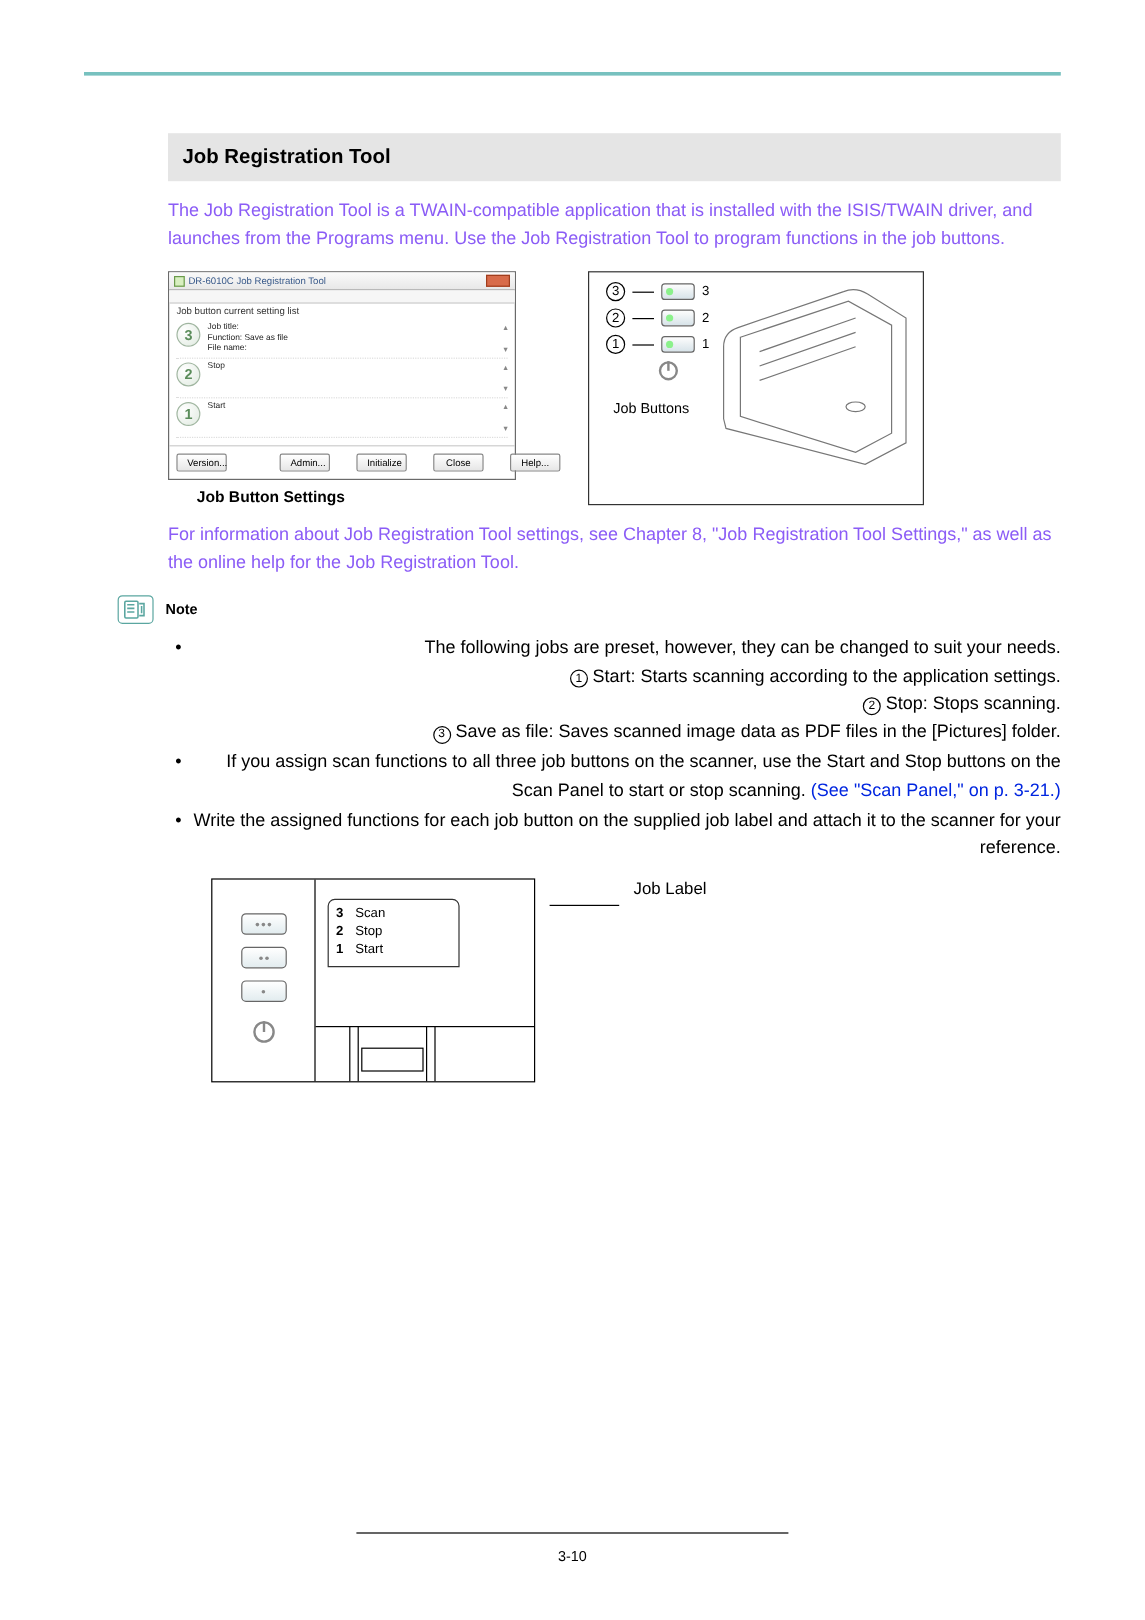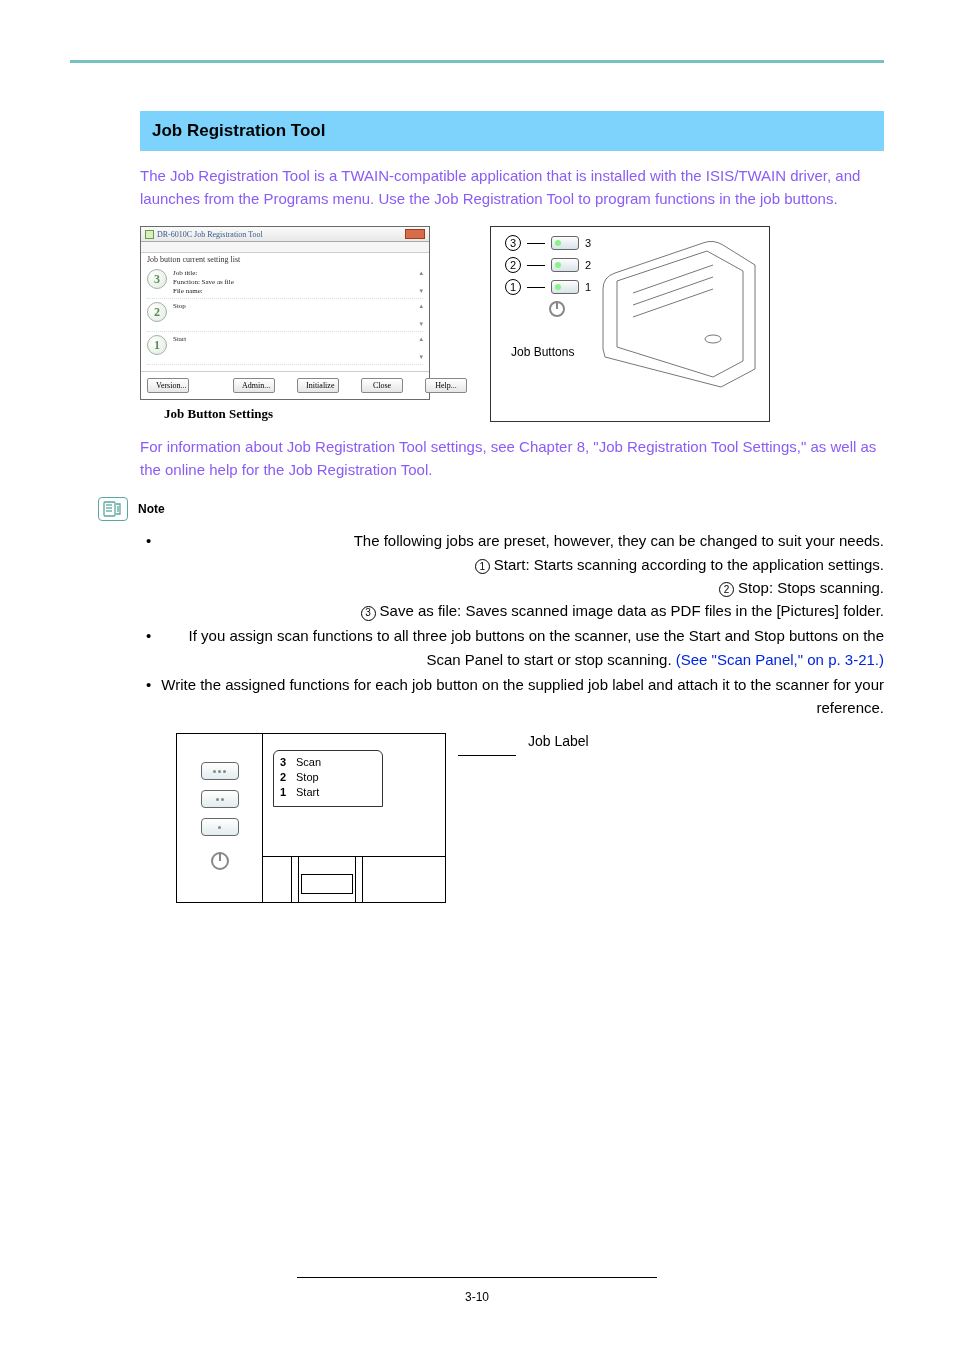--- a/index.html
+++ b/index.html
@@ -20,41 +20,40 @@
   }
   .hr1 {
     height: 3px;
     background: #77c1bf;
     margin-bottom: 48px;
   }
   .content {
     padding-left: 70px;
   }
   .section-title-bar {
-    background: #7dd3fc;
+    background: #e5e5e5;
     padding: 10px 12px;
     font-weight: bold;
     font-size: 17px;
     color: #000;
     margin-bottom: 14px;
   }
   .body-text {
     font-size: 15px;
     line-height: 1.5;
     color: #8b5cf6;
     margin-bottom: 16px;
   }
   .figures-row {
     display: flex;
     gap: 60px;
     margin-bottom: 14px;
   }
   .figure-left {
     width: 290px;
-    font-family: Liberation Serif, serif;
   }
   .jobtool-window {
     border: 1px solid #6a6a6a;
     width: 290px;
     background: #fff;
     font-size: 8px;
   }
   .jobtool-title {
     background: linear-gradient(#fafafa,#e8e8e8);
     border-bottom: 1px solid #aaa;
@@ -333,21 +332,21 @@
               <span class="line"></span>
               <span class="keybtn"></span>
               <span class="keylbl">1</span>
             </div>
             <div class="callout" style="margin-left:44px;">
               <span style="width:16px;height:16px;border:2px solid #888;border-radius:50%;position:relative;">
                 <span style="position:absolute;left:50%;top:-2px;width:2px;height:8px;background:#888;transform:translateX(-50%);"></span>
               </span>
             </div>
           </div>
-          <div class="job-buttons-label" style="position:absolute; top:108px; left:2px;">Job Buttons</div>
+          <div class="job-buttons-label" style="position:absolute; top:96px; left:2px;">Job Buttons</div>
           <svg class="scanner-outline" viewBox="0 0 170 160">
             <g fill="none" stroke="#777" stroke-width="1">
               <path d="M10 120 L10 60 Q10 48 22 44 L110 14 Q120 10 130 16 L162 36 L162 140 L128 158 L12 128 Z"></path>
               <path d="M24 52 L114 22 L150 42 L150 132 L120 148 L24 118 Z"></path>
               <path d="M40 64 L120 36 M40 76 L120 48 M40 88 L120 60"></path>
               <ellipse cx="120" cy="110" rx="8" ry="4"></ellipse>
             </g>
           </svg>
         </div>
       </div>

